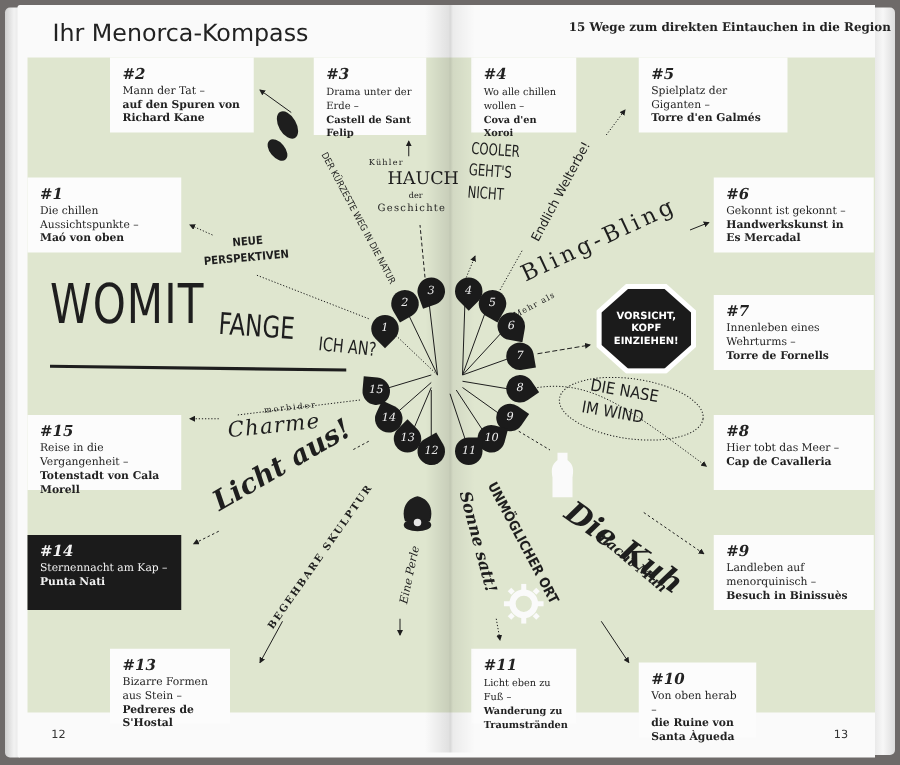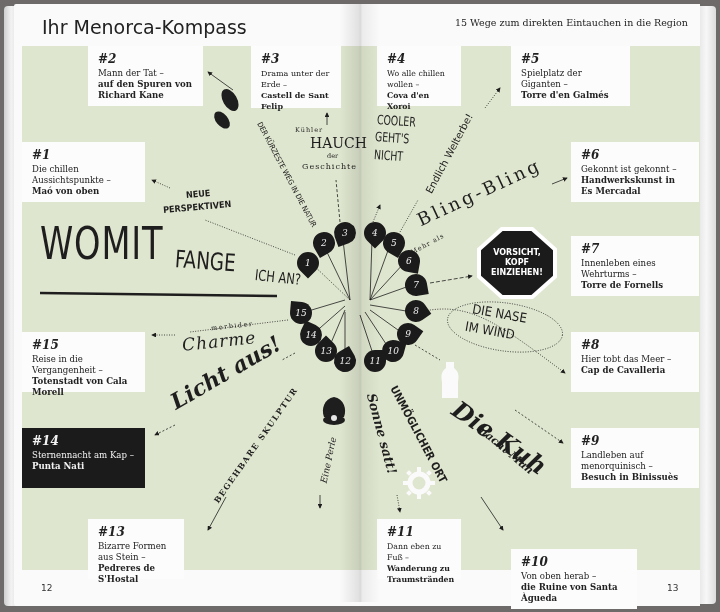--- a/index.html
+++ b/index.html
@@ -10,21 +10,21 @@
   .page-edge-left { position: absolute; left: 4px; top: 6px; width: 12px; height: 600px; background: linear-gradient(90deg,#cfcfcf,#f2f2f2 60%,#e6e6e6); border-radius: 4px 0 0 4px; }
   .page-edge-right { position: absolute; right: 4px; top: 6px; width: 16px; height: 598px; background: linear-gradient(90deg,#e9e9e9,#f7f7f7 40%,#dcdcdc); border-radius: 0 4px 4px 0; }
   .page { position: absolute; top: 4px; height: 602px; background: #fafafa; }
   .page-left { left: 14px; width: 346px; border-radius: 2px 0 0 2px; }
   .page-right { left: 360px; width: 340px; }
   .gutter { position: absolute; left: 340px; top: 4px; width: 40px; height: 598px; background: linear-gradient(90deg, rgba(0,0,0,0) 0%, rgba(0,0,0,0.10) 48%, rgba(0,0,0,0.14) 50%, rgba(0,0,0,0.06) 56%, rgba(0,0,0,0) 100%); pointer-events: none; z-index: 5; }
 
   .green { position: absolute; left: 22px; top: 46px; width: 678px; height: 524px; background: #dfe6cf; }
 
   .title { position: absolute; left: 42px; top: 16px; font-family: "DejaVu Sans", sans-serif; font-size: 19px; color: #222; }
-  .subtitle { position: absolute; left: 455px; top: 17px; font-size: 9.5px; font-weight: normal; color: #222; }
+  .subtitle { position: absolute; left: 455px; top: 17px; font-size: 9.5px; font-weight: bold; color: #222; }
   .pageno { position: absolute; top: 583px; font-family: "DejaVu Sans", sans-serif; font-size: 9px; color: #333; }
 
   .card { position: absolute; background: #fcfcfc; padding: 8px 10px 6px 10px; color: #222; font-size: 8.6px; line-height: 11px; z-index: 3; }
   .card.dark { background: #1b1b1b; color: #f2f2f2; }
   .card .num { font-style: italic; font-size: 12px; font-weight: bold; margin-bottom: 3px; display: block; }
   .card .txt { display: block; }
   .card b { font-weight: bold; text-align: right; }
 
   .scribble { position: absolute; color: #1e1e1e; white-space: nowrap; z-index: 4; }
   .cond { font-family: "DejaVu Sans", sans-serif; font-stretch: condensed; }
@@ -169,28 +169,28 @@
   <div class="card" style="left:571px;top:332px;width:128px;height:60px;">
     <span class="num">#8</span>
     <span class="txt">Hier tobt das Meer –</span>
     <b>Cap de Cavalleria</b>
   </div>
   <div class="card" style="left:571px;top:428px;width:128px;height:60px;">
     <span class="num">#9</span>
     <span class="txt">Landleben auf menorquinisch –</span>
     <b>Besuch in Binissuès</b>
   </div>
-  <div class="card" style="left:511px;top:549px;width:126px;height:60px;">
+  <div class="card" style="left:511px;top:530px;width:94px;height:60px;">
     <span class="num">#10</span>
     <span class="txt">Von oben herab –</span>
     <b>die Ruine von Santa Àgueda</b>
   </div>
   <div class="card" style="left:377px;top:519px;width:84px;height:60px;font-size:7.8px;">
     <span class="num">#11</span>
-    <span class="txt">Dann eben zu Fuß –</span>
+    <span class="txt">Licht eben zu Fuß –</span>
     <b>Wanderung zu Traumstränden</b>
   </div>
   <div class="card" style="left:88px;top:519px;width:96px;height:60px;">
     <span class="num">#13</span>
     <span class="txt">Bizarre Formen aus Stein –</span>
     <b>Pedreres de S'Hostal</b>
   </div>
   <div class="card dark" style="left:22px;top:428px;width:123px;height:60px;">
     <span class="num">#14</span>
     <span class="txt">Sternennacht am Kap –</span>

